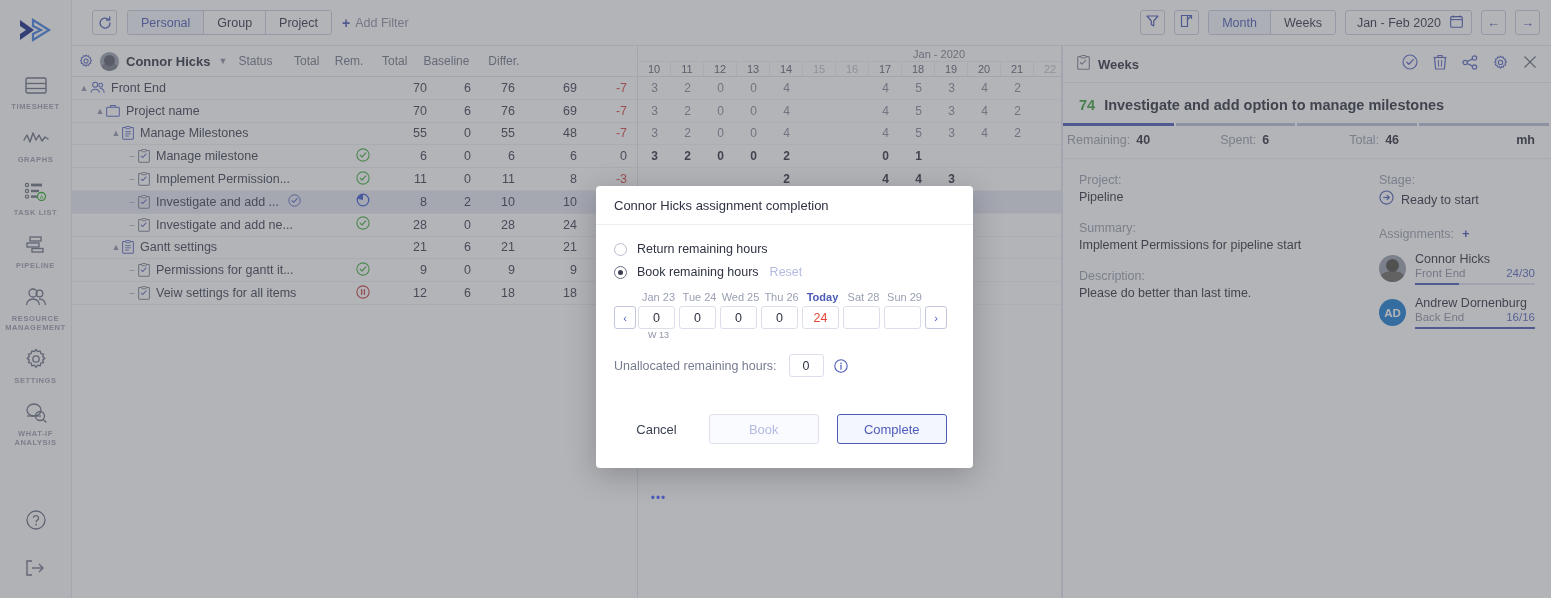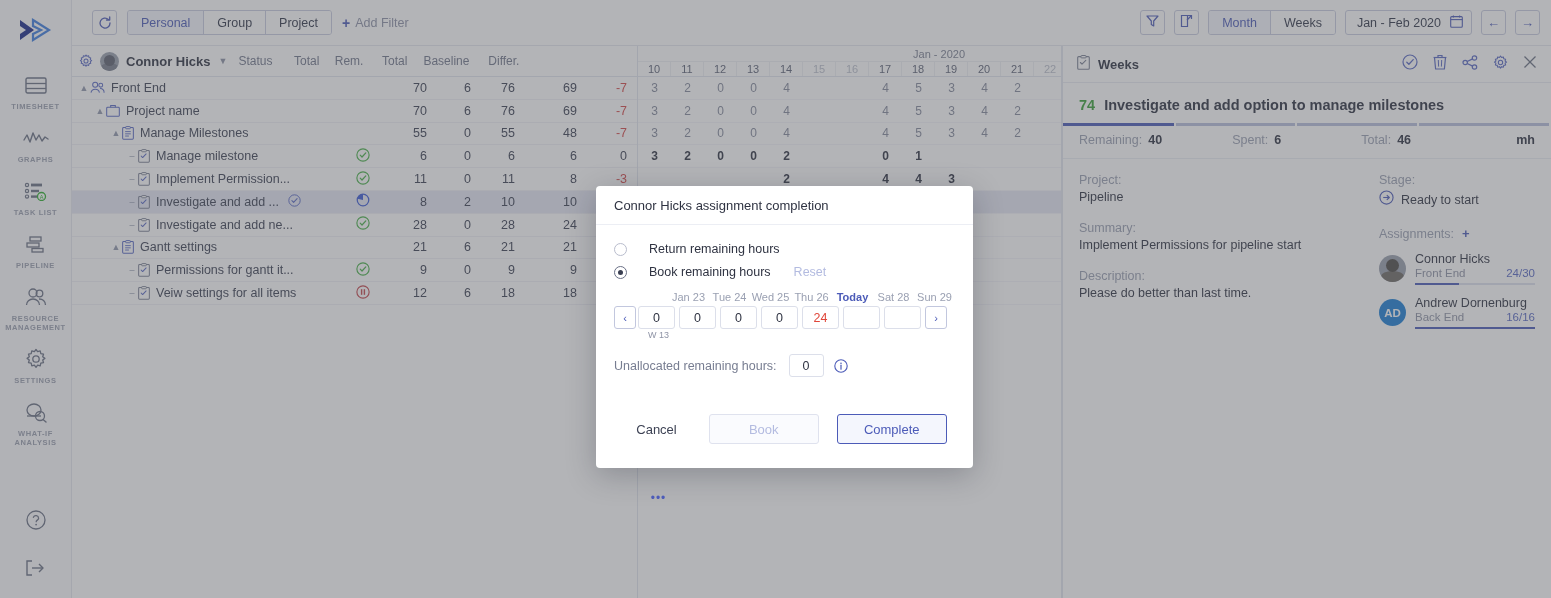--- a/index.html
+++ b/index.html
@@ -148,21 +148,21 @@
     border-bottom: 1px solid #e9ebf2;
   }
   #rp-head .t { font-size: 13px; font-weight: bold; color: #2f3342; margin-left: 8px; }
   .rp-actions { margin-left: auto; display: flex; align-items: center; gap: 15px; color:#5a6ac4; }
   #rp-title { display: flex; align-items: baseline; padding: 14px 16px 10px 16px; gap: 9px; }
   #rp-title .num { color: #3aa13a; font-size: 14.5px; font-weight: bold; }
   #rp-title .txt { font-size: 14.5px; font-weight: bold; color: #2f3342; }
   #rp-progress { display:flex; padding: 0 0 0 0; height: 3px; }
   #rp-progress > div { height: 3px; margin-right: 2px; }
   #rp-stats {
-    display: flex; align-items: center; padding: 7px 16px 11px 16px;
+    display: flex; align-items: center; padding: 7px 16px 11px 4px;
     border-bottom: 1px solid #eceef4; font-size: 12.5px;
   }
   #rp-stats .lbl { color: #9aa0b2; }
   #rp-stats .val { color: #2f3342; font-weight: bold; margin-left: 6px; }
   #rp-body { display: flex; padding: 14px 16px 0 16px; }
   .fld-label { font-size: 12.5px; color: #9aa0b2; margin-bottom: 3px; }
   .fld-value { font-size: 12.5px; color: #2f3342; margin-bottom: 17px; }
   .assign-row { display: flex; align-items: center; margin-top: 11px; }
   .av { width: 27px; height: 27px; border-radius: 50%; margin-right: 9px; flex:0 0 27px; }
   .av.photo { background:#9aa0ae; position:relative; overflow:hidden;}
@@ -180,35 +180,35 @@
   #modal {
     position: absolute; left: 596px; top: 186px; width: 377px; height: 282px;
     background: #fff; border-radius: 4px; z-index: 60;
     box-shadow: 0 7px 30px rgba(20,24,40,0.25);
   }
   #modal-head {
     height: 39px; display: flex; align-items: center; padding: 0 18px;
     border-bottom: 1px solid #eceef4; font-size: 13px; color: #2f3342;
   }
   #modal-body { padding: 17px 18px 0 18px; }
-  .radio-line { display: flex; align-items: center; margin-bottom: 9px; gap: 12px; }
+  .radio-line { display: flex; align-items: center; margin-bottom: 9px; }
   .radio {
     width: 13px; height: 13px; border-radius: 50%; border: 1px solid #b9bdcd;
     margin-right: 10px; background: #fff; position: relative; flex:0 0 13px;
   }
   .radio.on { border-color: #6a7086; }
   .radio.on::after {
     content: ""; position: absolute; left: 3px; top: 3px;
     width: 5px; height: 5px; border-radius: 50%; background: #3a3f52;
   }
   .radio-line .lab { font-size: 12.5px; color: #2f3342; }
   .radio-line .reset { font-size: 12.5px; color: #b3bbe0; margin-left: 11px; cursor: pointer; }
 
   #daypicker { margin-top: 5px; padding-left: 0px; }
-  #dp-labels { display: flex; align-items: flex-end; height: 15px; padding-left: 24px; justify-content: flex-end; }
+  #dp-labels { display: flex; align-items: flex-end; height: 15px; padding-left: 24px; }
   .dp-lab {
     width: 41px; flex: 0 0 41px; text-align: center; font-size: 11px; color: #9aa0b2;
   }
   .dp-lab.today { color: #4c5bb8; font-weight: bold; }
   #dp-inputs { display: flex; align-items: center; margin-top: 3px; }
   .dp-nav {
     width: 22px; height: 23px; border: 1px solid #c2c7de; border-radius: 3px;
     color: #4c5bb8; font-size: 11px; display: flex; align-items: center;
     justify-content: center; background:#fff; cursor: pointer; flex:0 0 22px;
   }

